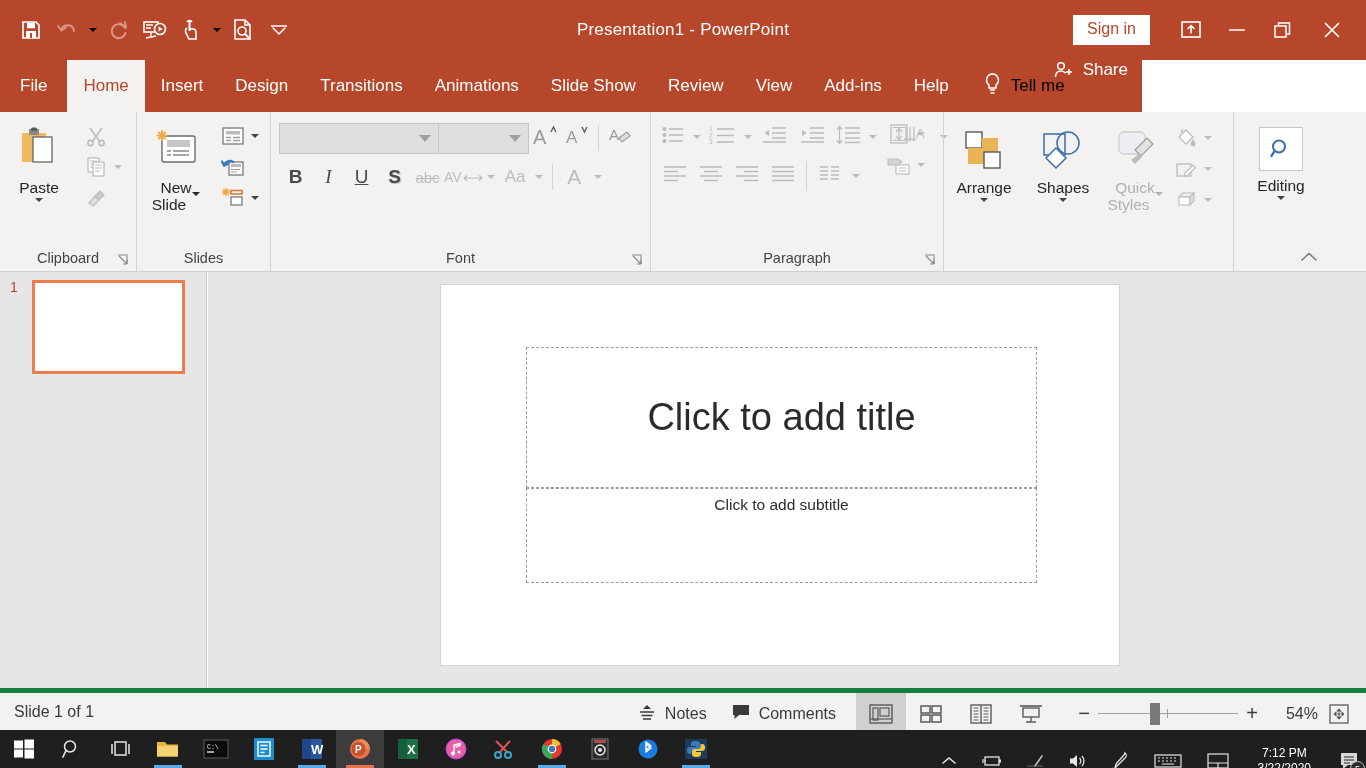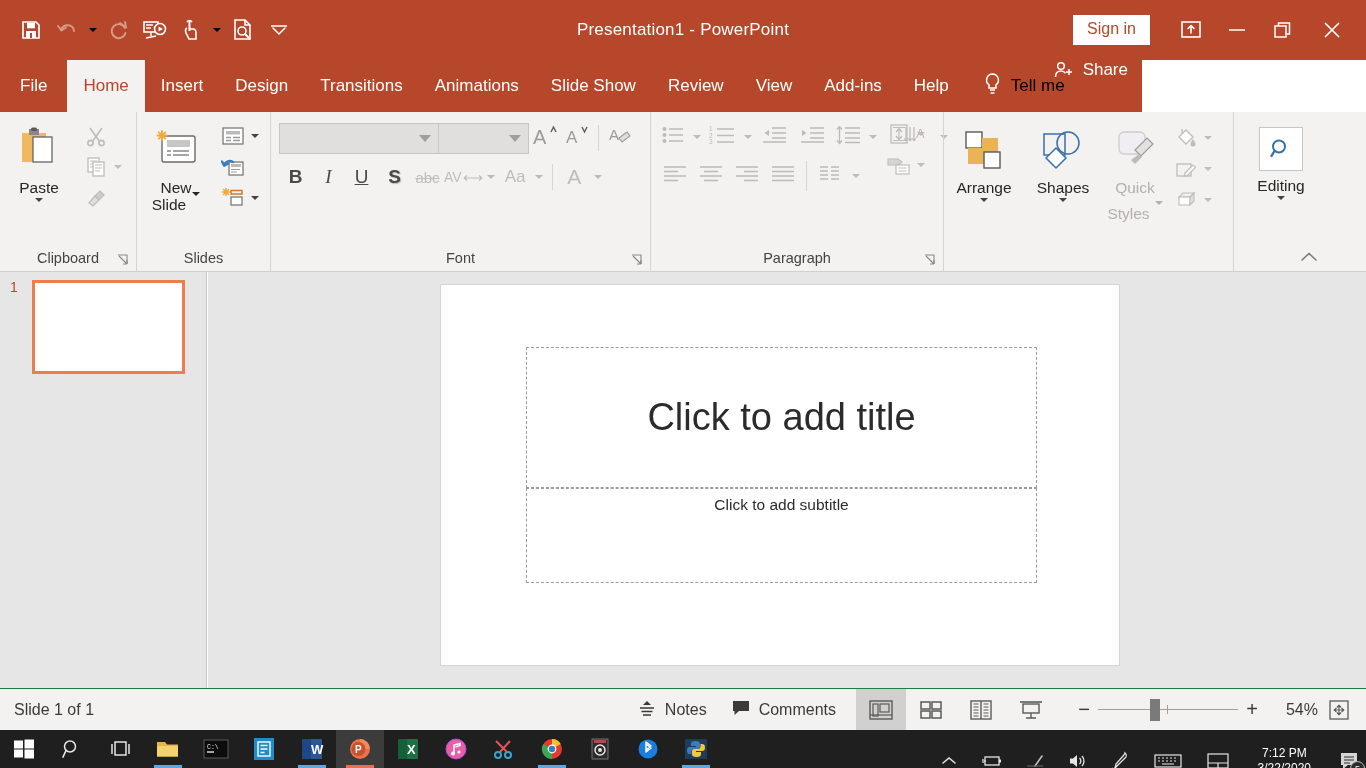--- a/index.html
+++ b/index.html
@@ -157,21 +157,21 @@
   .ph-sub {
     position: absolute; left: 85px; top: 203px; width: 511px; height: 95px;
     border: 1px dashed #9b9b9b;
     display: flex; align-items: flex-start; justify-content: center; padding-top: 7px;
   }
   .ph-sub span { font-size: 15.5px; color: #2b2b2b; }
 
   
   .statusbar {
     position: absolute; left: 0; top: 688px; width: 1366px; height: 42px;
-    background: #f3f2f1; border-top: 1px solid #15803d;
+    background: #f3f2f1; border-top: 5px solid #15803d;
     display: flex; align-items: center;
   }
   .slidecount { padding-left: 14px; font-size: 16px; color: #3b3a39; }
   .sb-right { position: absolute; right: 0; top: 0; height: 41px; display: flex; align-items: center; }
   .sb-item { display: flex; align-items: center; gap: 8px; padding: 0 12px; height: 41px; font-size: 16px; color: #3b3a39; }
   .viewbtns { display: flex; align-items: center; height: 41px; margin-left: 8px; }
   .viewbtn { width: 50px; height: 41px; display: flex; align-items: center; justify-content: center; color: #5a5a5a; }
   .viewbtn.active { background: #d2d0ce; }
   .zoomwrap { display: flex; align-items: center; gap: 0; padding: 0 6px 0 14px; }
   .zoomsign { width: 28px; height: 41px; display: flex; align-items: center; justify-content: center; color: #3b3a39; font-size: 20px; }
@@ -732,21 +732,21 @@
         </div>
         <div class="bigbtn dim" style="width:66px">
           <span class="glyph">
             <svg width="48" height="48" viewBox="0 0 48 48">
                 <rect x="8" y="6" width="26" height="22" rx="5" fill="#f0eef2" stroke="#cfcdd2" stroke-width="1.3"></rect>
                 <path d="M24 24 L36 12 L42 18 L30 30z" fill="#e4e2e0" stroke="#9b9b9b" stroke-width="1.2"></path>
                 <path d="M20 34 L28 28 L31 31 L24 38z" fill="#bdbab7"></path>
               </svg>
           </span>
           <span class="lbl">Quick</span>
-          <span class="lbl" style="margin-top:9px;display:flex;align-items:center;gap:5px">
+          <span class="lbl" style="margin-top:0;display:flex;align-items:center;gap:5px">
             <span>Styles</span>
             <span><span class="caret-dn"></span></span>
           </span>
         </div>
         <div class="smallcol" style="padding-top:4px">
           <div class="smallbtn dim">
             <span class="sb-ico">
               <svg width="24" height="24" viewBox="0 0 24 24">
                   <path d="M5 11 L12 4 L19 11 L12 18z" fill="#fff" stroke="currentColor" stroke-width="1.3"></path>
                   <path d="M8 7 L8 3" stroke="currentColor" stroke-width="1.3"></path>

